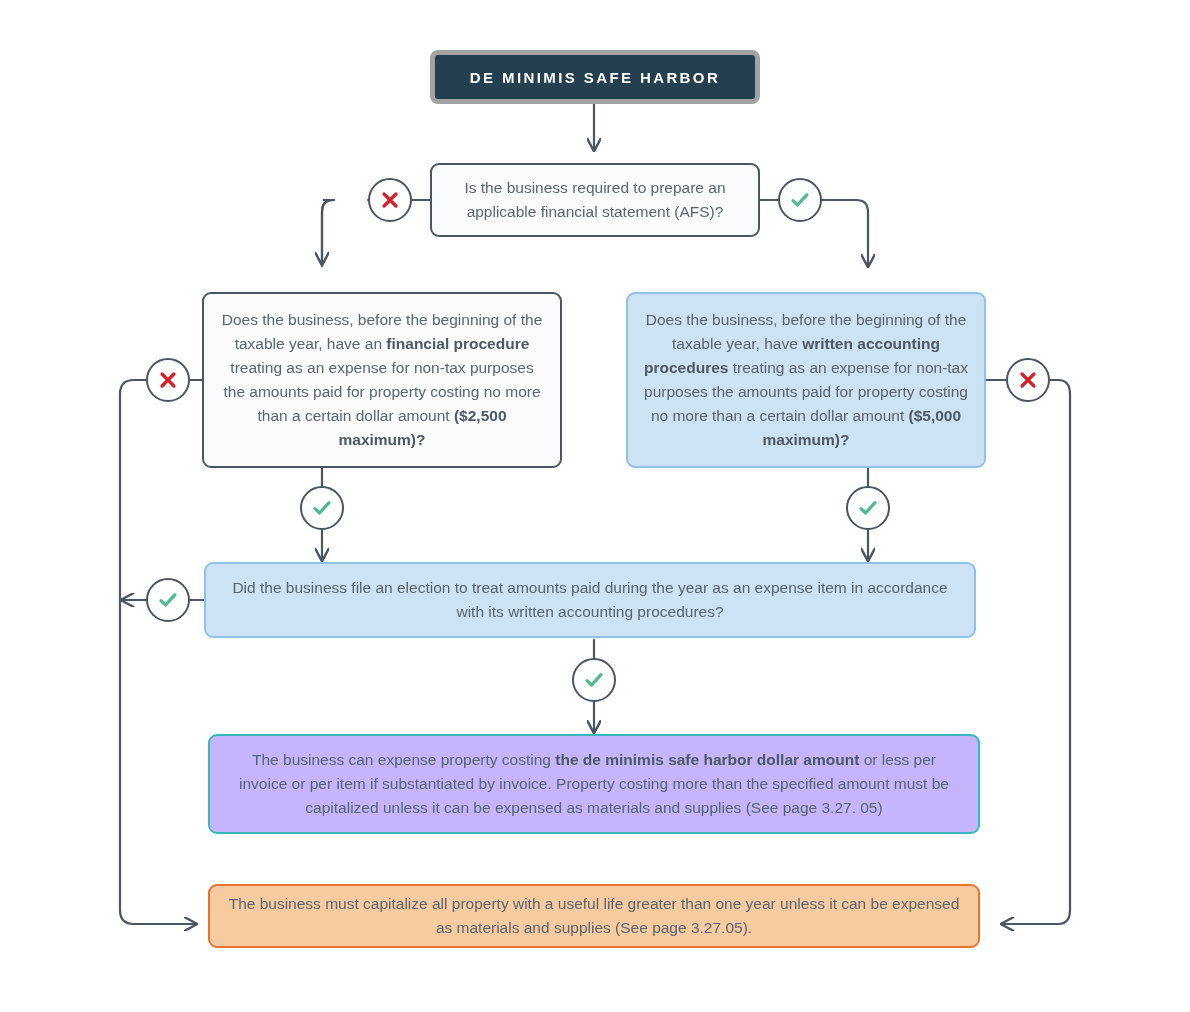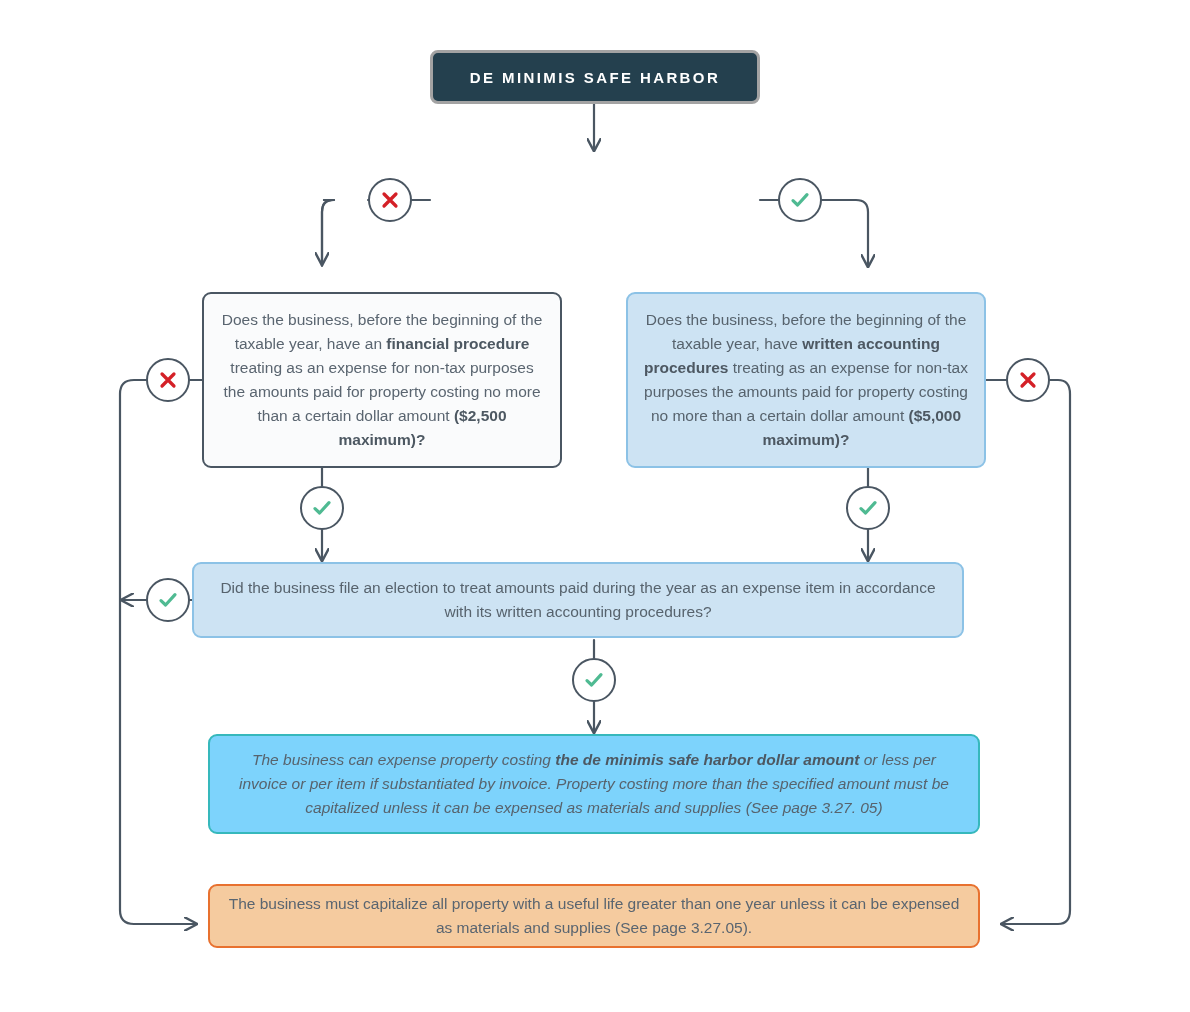--- a/index.html
+++ b/index.html
@@ -38,21 +38,21 @@
   .node .txt {
     display: block;
     width: 100%;
     padding: 0 16px;
     box-sizing: border-box;
   }
 
   
   .title-node {
     background: #24404e;
-    border: 3px solid #a3a3a3;
+    border: 5px solid #a3a3a3;
     border-radius: 8px;
     color: #ffffff;
     font-size: 15px;
     font-weight: bold;
     letter-spacing: 2.4px;
   }
 
   
   .node-white {
     background: #fafbfc;
@@ -66,26 +66,25 @@
   .node-blue {
     background: #cde3f3;
     border: 2px solid #8cc2e6;
     color: #57636d;
     font-size: 15.5px;
     line-height: 24px;
   }
 
   
   .node-teal {
-    background: #7dd3fc;
+    background: #c4b5fd;
     border: 2px solid #36b8bc;
     color: #57636d;
     font-size: 15.5px;
     line-height: 24px;
-    font-style: italic;
   }
 
   
   .node-orange {
     background: #f5cb9f;
     border: 2px solid #e8712f;
     color: #5a6570;
     font-size: 15.5px;
     line-height: 24px;
   }
@@ -153,30 +152,33 @@
       <path d="M 594 640 L 594 658"></path>
       <path d="M 594 702 L 594 732" marker-end="url(#arrow)"></path>
 
     </g>
   </svg>
 
   <div class="node title-node" style="left:430px; top:50px; width:330px; height:54px;">
     <span class="txt">DE MINIMIS SAFE HARBOR</span>
   </div>
 
+  <div class="node node-white" style="left:430px; top:163px; width:330px; height:74px;">
+    <span class="txt">Is the business required to prepare an applicable financial statement (AFS)?</span>
+  </div>
 
   <div class="node node-white" style="left:202px; top:292px; width:360px; height:176px;">
     <span class="txt">Does the business, before the beginning of the taxable year, have an <b>financial procedure</b> treating as an expense for non-tax purposes the amounts paid for property costing no more than a certain dollar amount <b>($2,500 maximum)?</b></span>
   </div>
 
   <div class="node node-blue" style="left:626px; top:292px; width:360px; height:176px;">
     <span class="txt">Does the business, before the beginning of the taxable year, have <b>written accounting procedures</b> treating as an expense for non-tax purposes the amounts paid for property costing no more than a certain dollar amount <b>($5,000 maximum)?</b></span>
   </div>
 
-  <div class="node node-blue" style="left:192px; top:562px; width:772px; height:76px;">
+  <div class="node node-blue" style="left:204px; top:562px; width:772px; height:76px;">
     <span class="txt">Did the business file an election to treat amounts paid during the year as an expense item in accordance with its written accounting procedures?</span>
   </div>
 
   <div class="node node-teal" style="left:208px; top:734px; width:772px; height:100px;">
     <span class="txt">The business can expense property costing <b>the de minimis safe harbor dollar amount</b> or less per invoice or per item if substantiated by invoice. Property costing more than the specified amount must be capitalized unless it can be expensed as materials and supplies (See page 3.27. 05)</span>
   </div>
 
   <div class="node node-orange" style="left:208px; top:884px; width:772px; height:64px;">
     <span class="txt">The business must capitalize all property with a useful life greater than one year unless it can be expensed as materials and supplies (See page 3.27.05).</span>
   </div>

